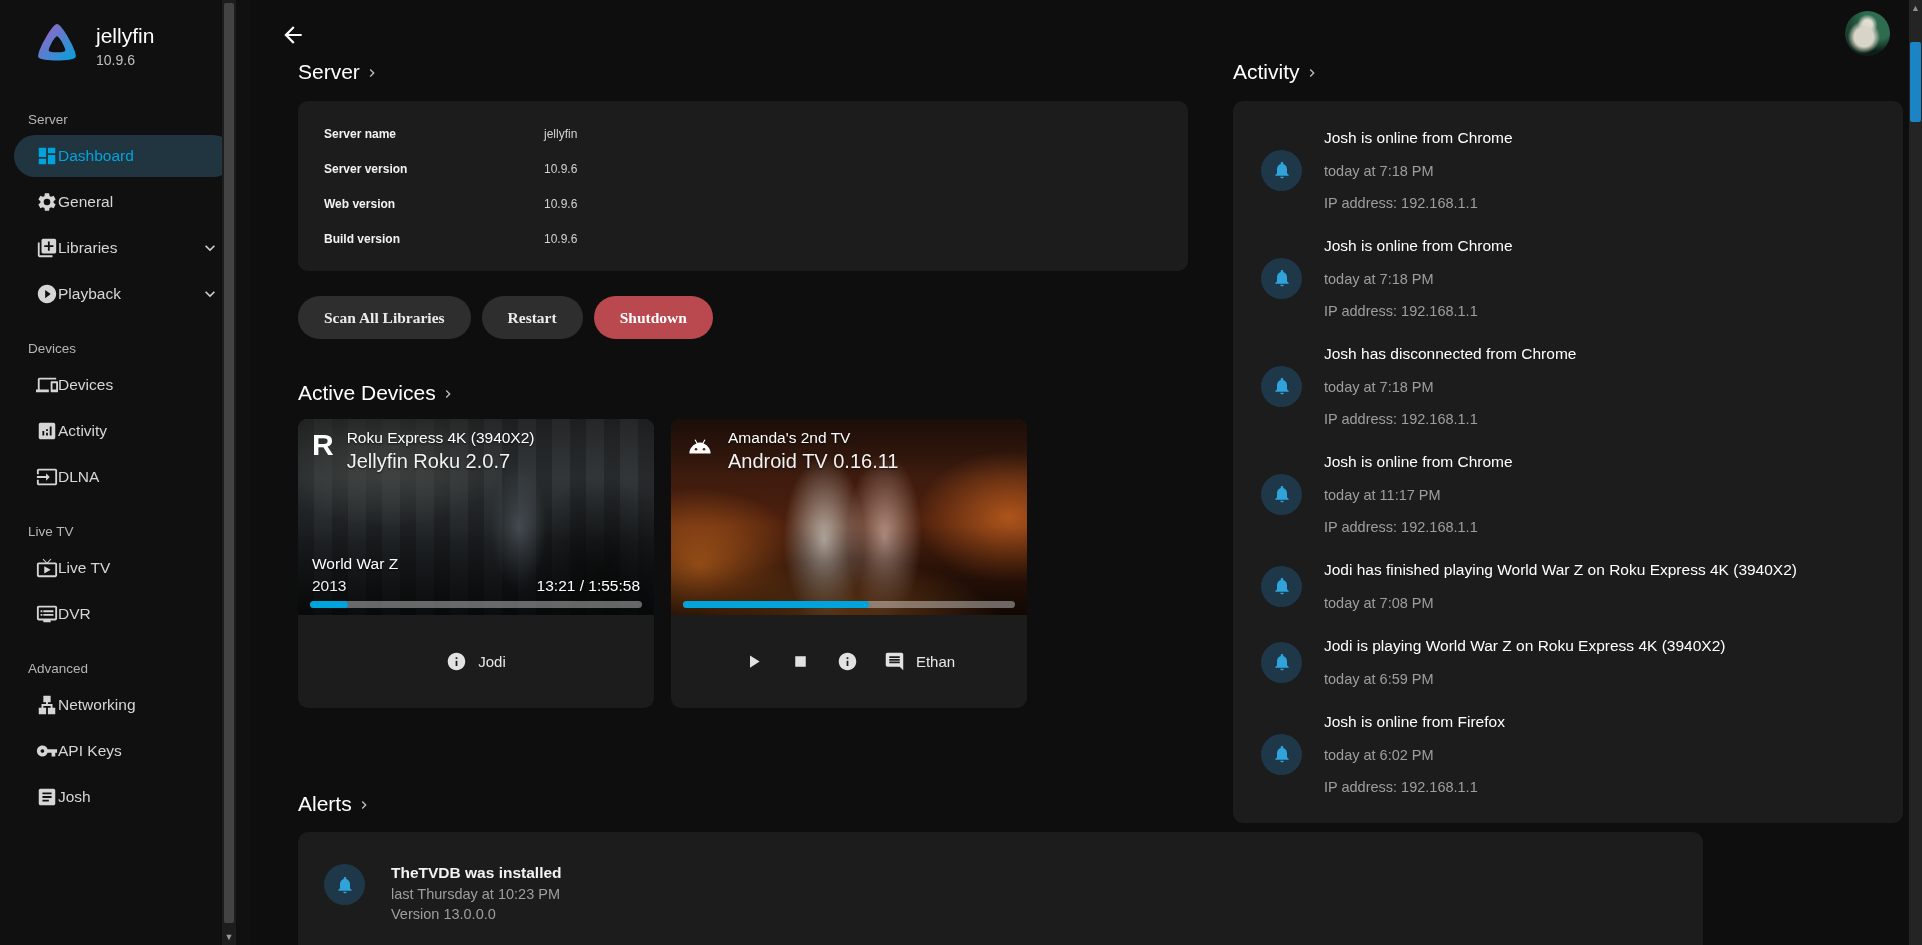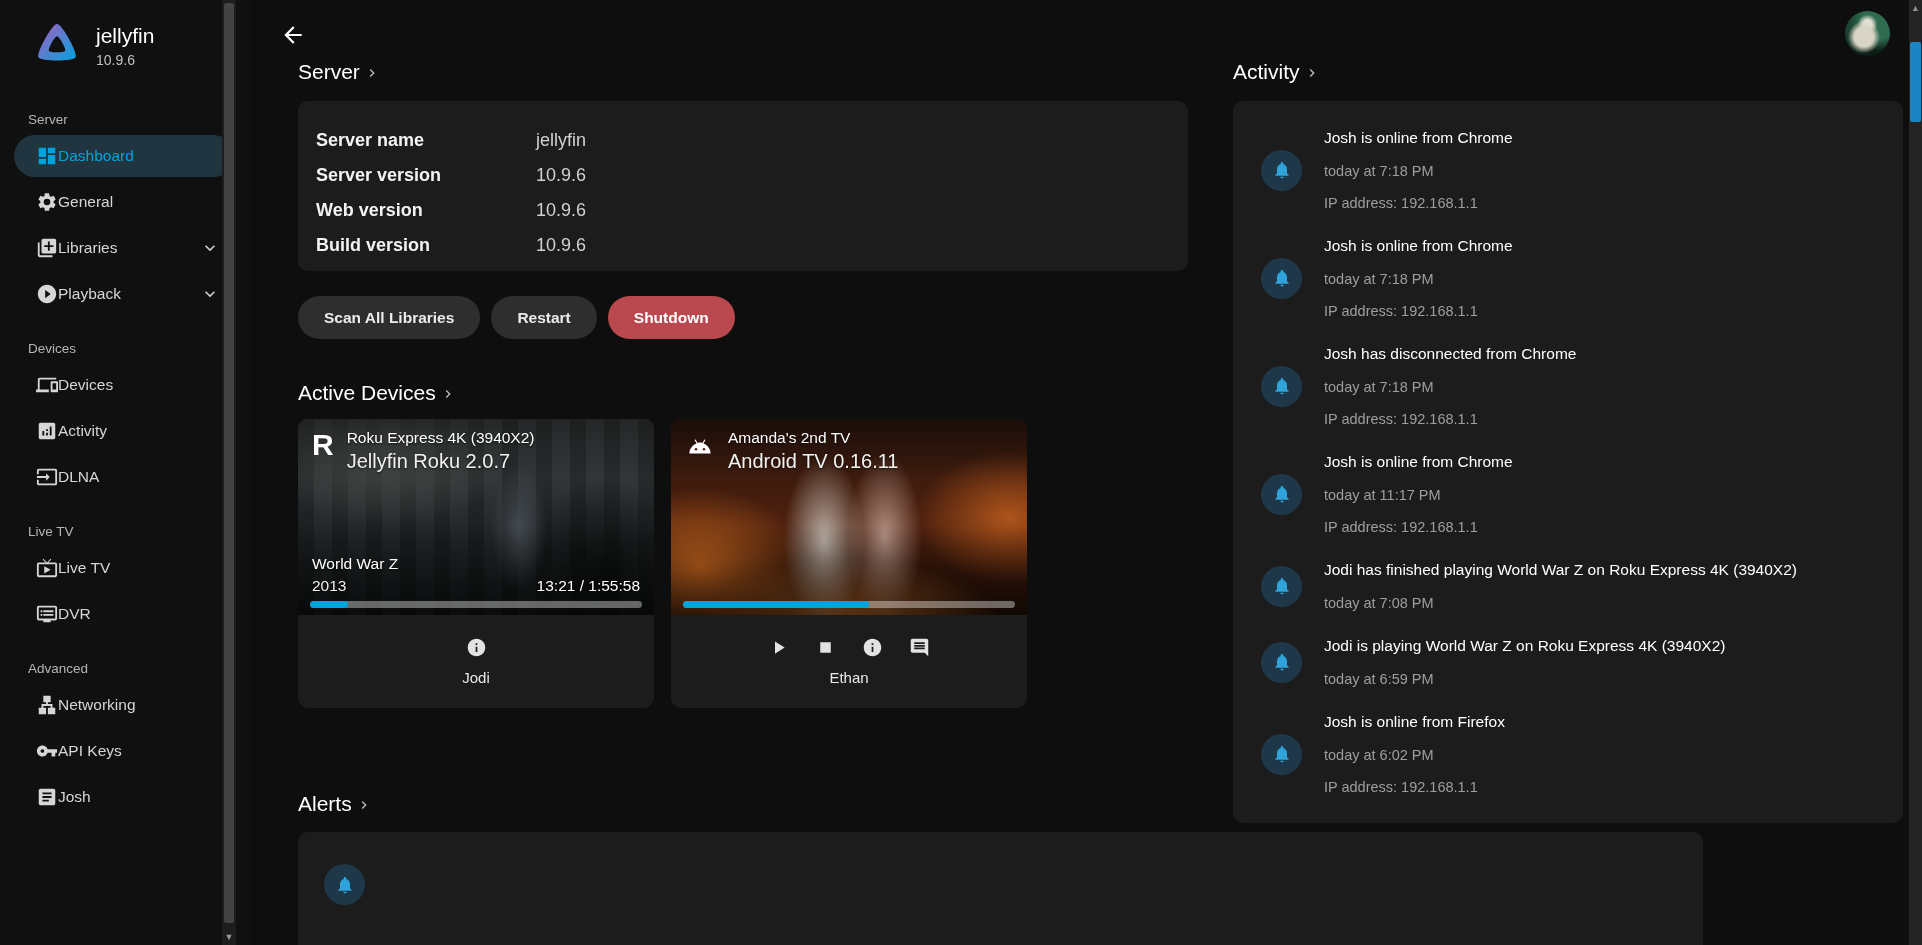--- a/index.html
+++ b/index.html
@@ -38,27 +38,27 @@
       radial-gradient(circle at 42% 58%, #d8d4c6 0 26%, rgba(216,212,198,0) 44%),
       radial-gradient(circle at 50% 30%, #e4e0d4 0 12%, rgba(228,224,212,0) 26%),
       radial-gradient(circle at 75% 25%, #2e6b4f 0 35%, rgba(46,107,79,0) 60%),
       linear-gradient(140deg,#24543f,#0c1f16 75%);}
   .section-title{font-size:21px;font-weight:500;color:#fff;display:flex;align-items:center;gap:4px;cursor:pointer;margin:0}
   .section-title svg{width:16px;height:16px;fill:#bdbdbd;margin-top:2px}
 
   .left-col{position:absolute;left:48px;top:60px;width:1405px}
 
   .server-card{width:890px;background:var(--panel-bg);border-radius:10px;margin-top:17px;padding:15px 0}
-  .server-row{display:flex;align-items:flex-end;height:35px;padding:0 18px;font-size:18px}
+  .server-row{display:flex;align-items:center;height:35px;padding:0 26px;font-size:12px}
   .server-row .row-label{width:220px;font-weight:700;color:#f2f2f2}
   .server-row .row-value{color:#d2d2d2}
 
   .btn-row{display:flex;gap:11px;margin-top:25px}
   .pill{height:43px;border-radius:22px;padding:0 26px;font-weight:700;font-size:15.5px;background:#2e2e2e;
-    color:#ececec;border:none;cursor:pointer;font-family:Liberation Sans, sans-serif}
+    color:#ececec;border:none;cursor:pointer;font-family:Liberation Serif, serif}
   .pill.danger{background:var(--danger);color:#fff}
 
   .devices-title{margin-top:42px}
   .devices-row{display:flex;gap:17px;margin-top:14px}
   .device-card{width:356px;border-radius:10px;overflow:hidden;background:var(--panel-bg)}
   .device-media{position:relative;height:196px}
   .media-wwz{background:
       radial-gradient(ellipse 40px 90px at 62% 55%, rgba(78,86,94,.9), rgba(78,86,94,0) 70%),
       radial-gradient(ellipse 200px 120px at 25% 15%, #4d524f, rgba(77,82,79,0) 65%),
       radial-gradient(ellipse 120px 140px at 85% 80%, rgba(10,12,12,.8), rgba(10,12,12,0) 70%),
@@ -76,21 +76,21 @@
   .platform-letter{font-size:30px;font-weight:800;color:#fff;line-height:32px}
   .platform-android svg{width:30px;height:30px;margin-top:2px}
   .device-name{font-size:15.5px;color:#fff;text-shadow:0 1px 2px rgba(0,0,0,.6)}
   .device-client{font-size:20px;color:#f2f2f2;margin-top:3px;text-shadow:0 1px 2px rgba(0,0,0,.6)}
   .media-info{position:absolute;left:14px;right:14px;bottom:20px;display:flex;justify-content:space-between;align-items:flex-end}
   .media-title{font-size:15.5px;color:#fff;text-shadow:0 1px 2px rgba(0,0,0,.7)}
   .media-year{font-size:15.5px;color:#f0f0f0;margin-top:4px;text-shadow:0 1px 2px rgba(0,0,0,.7)}
   .media-time{font-size:15.5px;color:#fff;text-shadow:0 1px 2px rgba(0,0,0,.7)}
   .progress{position:absolute;left:12px;right:12px;bottom:7px;height:7px;border-radius:4px;background:rgba(255,255,255,.38);overflow:hidden}
   .progress-fill{height:100%;border-radius:4px;background:var(--accent)}
-  .device-footer{height:93px;display:flex;flex-direction:column;align-items:center;justify-content:center;gap:11px}
+  .device-footer{height:93px;display:flex;flex-direction:row;align-items:center;justify-content:center;gap:11px}
   .controls{display:flex;gap:26px;align-items:center}
   .icon-btn{background:none;border:none;padding:0;cursor:pointer}
   .icon-btn svg{width:21px;height:21px;fill:#e2e2e2}
   .device-user{font-size:15px;color:#e8e8e8}
 
   .alerts-title{margin-top:84px}
   .alerts-card{width:1405px;background:var(--panel-bg);border-radius:10px;margin-top:16px;padding:18px 0 60px}
   .alert-item{display:flex;gap:26px;padding:14px 26px;align-items:flex-start}
   .bell-circle{width:41px;height:41px;border-radius:50%;background:var(--bell-circle-bg);
     display:flex;align-items:center;justify-content:center;flex:none}
@@ -404,20 +404,25 @@
         </span>
     </h2>
 
     <div class="alerts-card">
       <div class="alert-item">
         <span class="bell-circle">
           <svg viewBox="0 0 24 24">
               <path d="M12 22c1.1 0 2-.9 2-2h-4c0 1.1.89 2 2 2zm6-6v-5c0-3.07-1.64-5.64-4.5-6.32V4c0-.83-.67-1.5-1.5-1.5s-1.5.67-1.5 1.5v.68C7.63 5.36 6 7.92 6 11v5l-2 2v1h16v-1l-2-2z"></path>
             </svg>
         </span>
+        <span>
+          <div class="alert-title">TheTVDB was installed</div>
+          <div class="alert-time">last Thursday at 10:23 PM</div>
+          <div class="alert-detail">Version 13.0.0.0</div>
+        </span>
       </div>
 
     </div>
   </div>
 
   <div class="activity-col">
     <h2 class="section-title">
       <span>Activity</span>
       <span>
           <svg viewBox="0 0 24 24">

